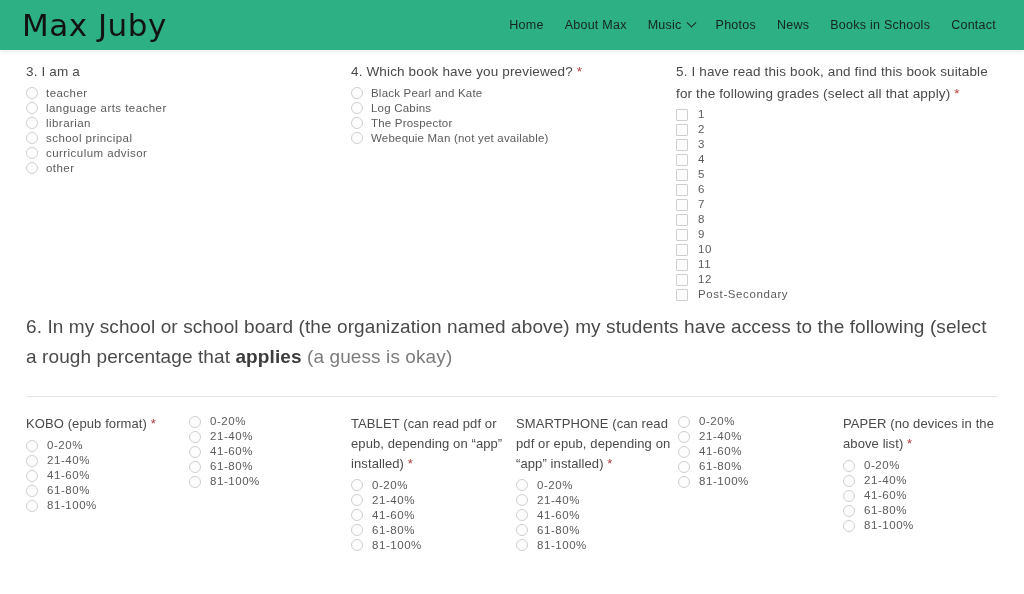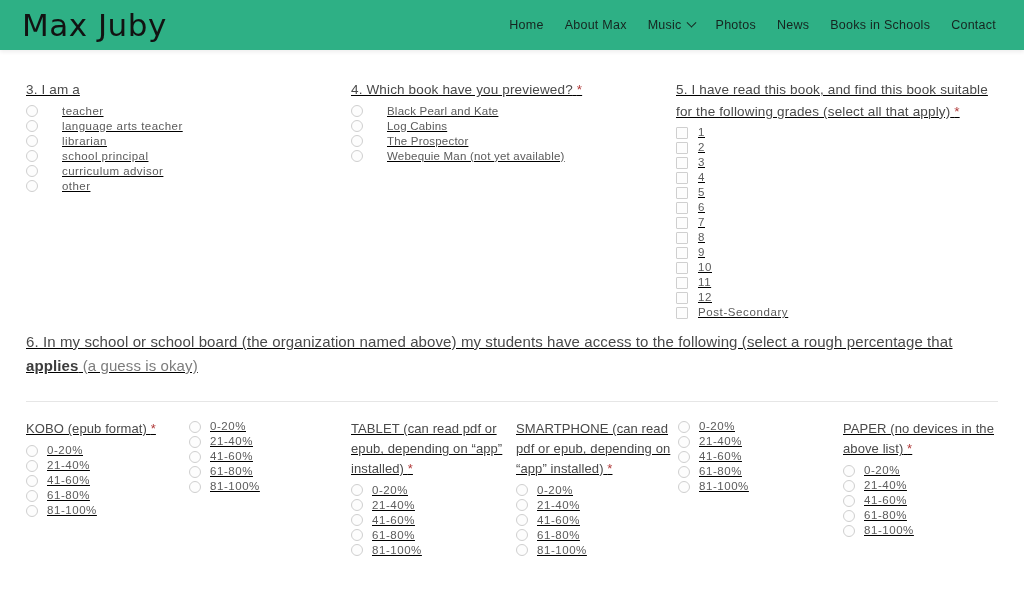--- a/index.html
+++ b/index.html
@@ -52,22 +52,21 @@
     display: inline-block;
     width: 7px; height: 7px;
     border-right: 1.3px solid #16241f;
     border-bottom: 1.3px solid #16241f;
     transform: rotate(45deg) translate(-2px,-2px);
   }
 
   
   .page {
     position: relative;
-    padding: 18px 26px;
-    text-decoration: underline;
+    padding: 0 26px;
   }
 
   .q-grid {
     display: flex;
     gap: 0;
     padding-top: 11px;
   }
   .q-col { width: 325px; flex: 0 0 325px; }
   .q-col.wide { width: 330px; flex: 0 0 330px; }
 
@@ -77,21 +76,21 @@
     line-height: 1.62;
     margin: 0 0 3px 0;
     letter-spacing: 0.15px;
   }
   .req { color: #b03a3a; }
 
   .opt-list { margin: 0; padding: 0; list-style: none; }
   .opt {
     display: flex;
     align-items: center;
-    gap: 24px;
+    gap: 8px;
     height: 15px;
     margin-bottom: 0px;
     cursor: pointer;
   }
   .radio {
     flex: 0 0 auto;
     width: 12px; height: 12px;
     border: 1px solid #cfcfcf;
     border-radius: 50%;
     background: #fdfdfd;
@@ -120,21 +119,21 @@
   .divider {
     height: 1px;
     background: #e6e6e6;
     margin: 0;
     border: 0;
   }
   .divider-top { margin-top: 21px; }
 
   
   .q6-head {
-    font-size: 15px;
+    font-size: 19px;
     color: #4a4a4a;
     line-height: 1.62;
     letter-spacing: 0.1px;
     padding-top: 9px;
     padding-bottom: 2px;
     max-width: 975px;
   }
   .q6-head .bold { font-weight: bold; color: #3c3c3c; }
   .q6-head .light { color: #7c7c7c; }
 

